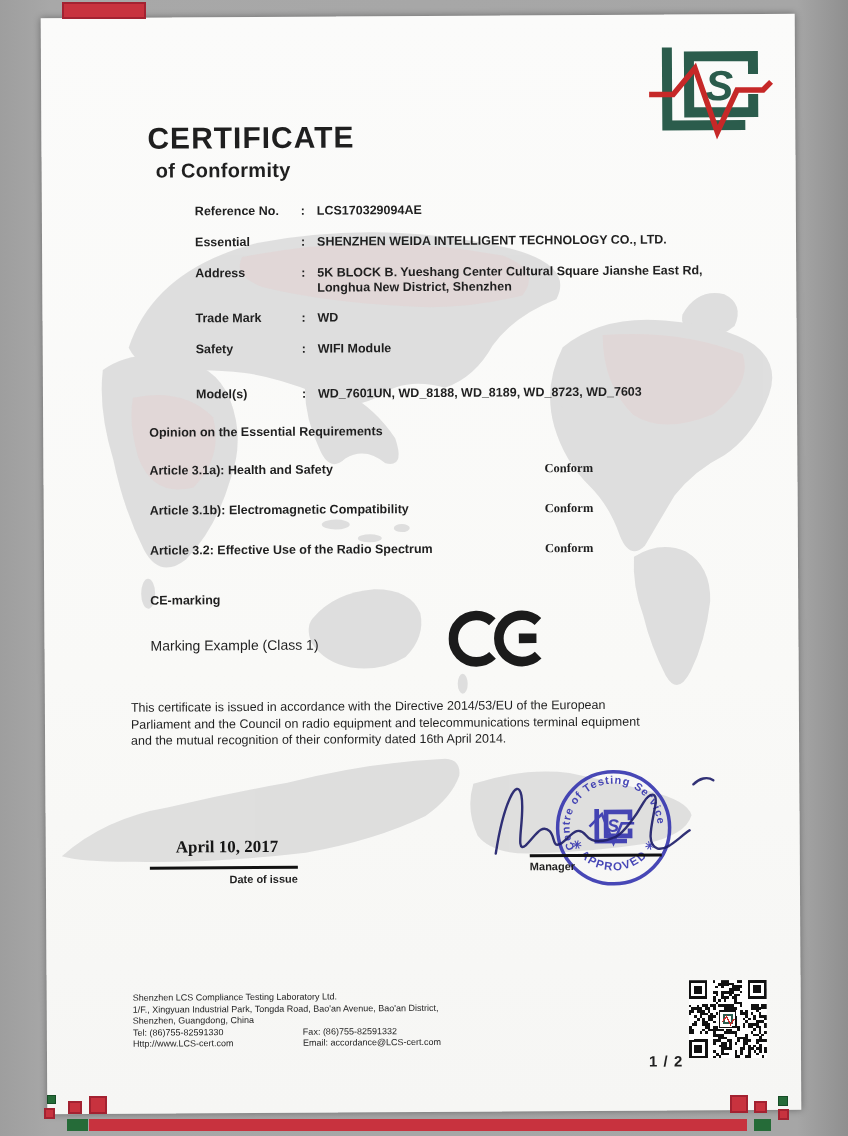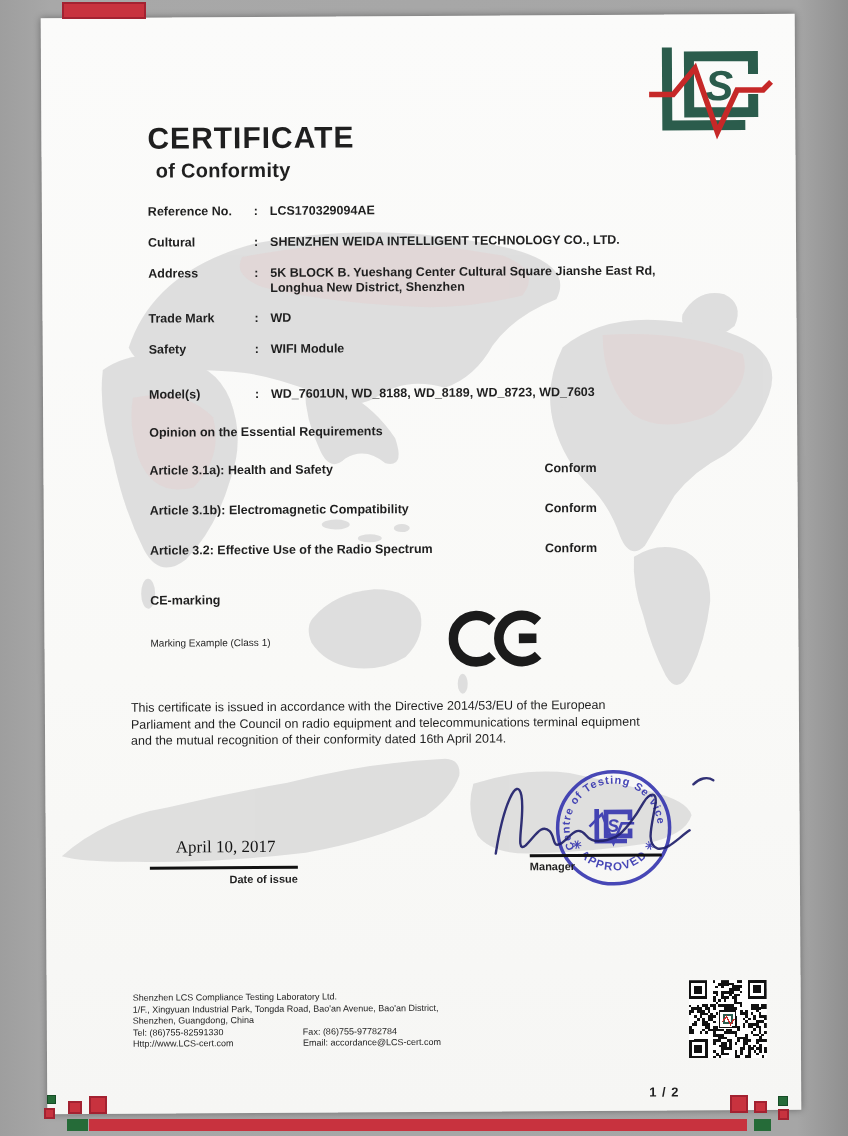--- a/index.html
+++ b/index.html
@@ -15,42 +15,42 @@
     transform:rotate(-0.35deg);
   }
   .map{position:absolute;left:0;top:0;z-index:0;}
   .content{position:absolute;inset:0;z-index:2;}
   .abs{position:absolute;}
 
   .title1{left:106px;top:104px;font-size:30px;font-weight:700;letter-spacing:1px;}
   .title2{left:106px;top:142px;font-size:20px;font-weight:700;letter-spacing:.3px;margin-left:8px;}
 
   .frow{position:absolute;left:106px;width:585px;display:flex;font-size:12.5px;font-weight:700;line-height:15px;}
-  .flabel{width:106px;flex:none;}
+  .flabel{width:106px;flex:none;margin-left:47px;}
   .fcolon{width:16px;flex:none;}
   .fvalue{flex:1;white-space:pre-line;}
 
   .sec-head{font-size:12.5px;font-weight:700;}
   .arow{position:absolute;left:106px;width:560px;display:flex;font-size:12.5px;font-weight:700;}
   .alabel{width:395px;flex:none;}
-  .aresult{flex:none;}
+  .aresult{flex:none;font-family:Liberation Serif, serif;}
 
   .reg{font-weight:400;}
   .statement{left:86px;top:682px;width:640px;font-size:12.5px;line-height:16.5px;font-weight:400;white-space:pre-line;}
 
-  .date-text{left:130px;top:820px;font-family:"Liberation Serif",serif;font-size:17px;color:#161616;}
+  .date-text{left:130px;top:820px;font-family:"Liberation Serif",serif;font-size:17px;color:#161616;font-weight:bold;}
   .date-line{left:104px;top:849px;width:148px;height:2.5px;background:#111;}
   .date-label{left:104px;top:856px;width:148px;text-align:right;font-size:11px;font-weight:700;}
   .mgr-line{left:484px;top:839px;width:132px;height:2.5px;background:#111;z-index:4;}
   .mgr-label{left:484px;top:845px;width:132px;text-align:left;font-size:11px;font-weight:700;z-index:4;}
 
   .footer{left:86px;top:975px;width:420px;font-size:9px;line-height:11.5px;color:#1d1d1d;}
   .f-cols{display:flex;}
   .f-cols .c1{width:170px;flex:none;}
-  .pagenum{left:602px;top:1038px;font-size:13px;font-weight:700;letter-spacing:1px;margin-top:32px;}
+  .pagenum{left:602px;top:1038px;font-size:15px;font-weight:700;letter-spacing:1px;}
 
   svg text{font-family:"Liberation Sans",sans-serif;}
   .stampwrap{left:490px;top:735px;width:156px;height:156px;z-index:3;}
   .sigwrap{left:420px;top:742px;width:256px;height:118px;z-index:4;}
   .qr{left:642px;top:966px;width:78px;height:78px;}
 
   
   .mark{position:absolute;z-index:6;}
   .m-red{background:#c8323e;border:2px solid #a32231;box-sizing:border-box;}
   .m-green{background:#256b38;border:1px solid #174d27;box-sizing:border-box;}
@@ -97,21 +97,21 @@
 
     <div class="abs title1">CERTIFICATE</div>
     <div class="abs title2">of Conformity</div>
 
     <div class="frow" style="top:187px">
       <span class="flabel">Reference No.</span>
       <span class="fcolon">:</span>
       <span class="fvalue">LCS170329094AE</span>
     </div>
     <div class="frow" style="top:218px">
-      <span class="flabel">Cultural</span>
+      <span class="flabel">Essential</span>
       <span class="fcolon">:</span>
       <span class="fvalue">SHENZHEN WEIDA INTELLIGENT TECHNOLOGY CO., LTD.</span>
     </div>
     <div class="frow" style="top:249px">
       <span class="flabel">Address</span>
       <span class="fcolon">:</span>
       <span class="fvalue">5K BLOCK B. Yueshang Center Cultural Square Jianshe East Rd,
 Longhua New District, Shenzhen</span>
     </div>
     <div class="frow" style="top:294px">
@@ -139,21 +139,21 @@
     <div class="arow" style="top:486px">
       <span class="alabel">Article 3.1b): Electromagnetic Compatibility</span>
       <span class="aresult">Conform</span>
     </div>
     <div class="arow" style="top:526px">
       <span class="alabel">Article 3.2: Effective Use of the Radio Spectrum</span>
       <span class="aresult">Conform</span>
     </div>
 
     <div class="abs sec-head" style="left:106px;top:576px">CE-marking</div>
-    <div class="abs reg" style="left:106px;top:620px;font-size:10px">Marking Example (Class 1)</div>
+    <div class="abs reg" style="left:106px;top:620px;font-size:14px">Marking Example (Class 1)</div>
 
     <svg class="abs" style="left:404px;top:592px" width="96" height="62" viewBox="0 0 120 74">
       <path d="M55,16 A29,29 0 1 0 55,58" fill="none" stroke="#1b1b1b" stroke-width="12"></path>
       <path d="M112,16 A29,29 0 1 0 112,58" fill="none" stroke="#1b1b1b" stroke-width="12"></path>
       <path d="M88,37 H110" fill="none" stroke="#1b1b1b" stroke-width="12"></path>
     </svg>
 
     <div class="abs statement">This certificate is issued in accordance with the Directive 2014/53/EU of the European
 Parliament and the Council on radio equipment and telecommunications terminal equipment
 and the mutual recognition of their conformity dated 16th April 2014.</div>
@@ -192,21 +192,21 @@
     </svg>
     <div class="abs mgr-line"></div>
     <div class="abs mgr-label">Manager</div>
 
     <div class="abs footer">
       <div>Shenzhen LCS Compliance Testing Laboratory Ltd.</div>
       <div>1/F., Xingyuan Industrial Park, Tongda Road, Bao'an Avenue, Bao'an District,</div>
       <div>Shenzhen, Guangdong, China</div>
       <div class="f-cols">
         <span class="c1">Tel: (86)755-82591330</span>
-        <span>Fax: (86)755-97782784</span>
+        <span>Fax: (86)755-82591332</span>
       </div>
       <div class="f-cols">
         <span class="c1">Http://www.LCS-cert.com</span>
         <span>Email: accordance@LCS-cert.com</span>
       </div>
     </div>
 
     <div class="abs pagenum">1 / 2</div>
 
     <svg class="abs qr" viewBox="0 0 29 29" shape-rendering="crispEdges">

